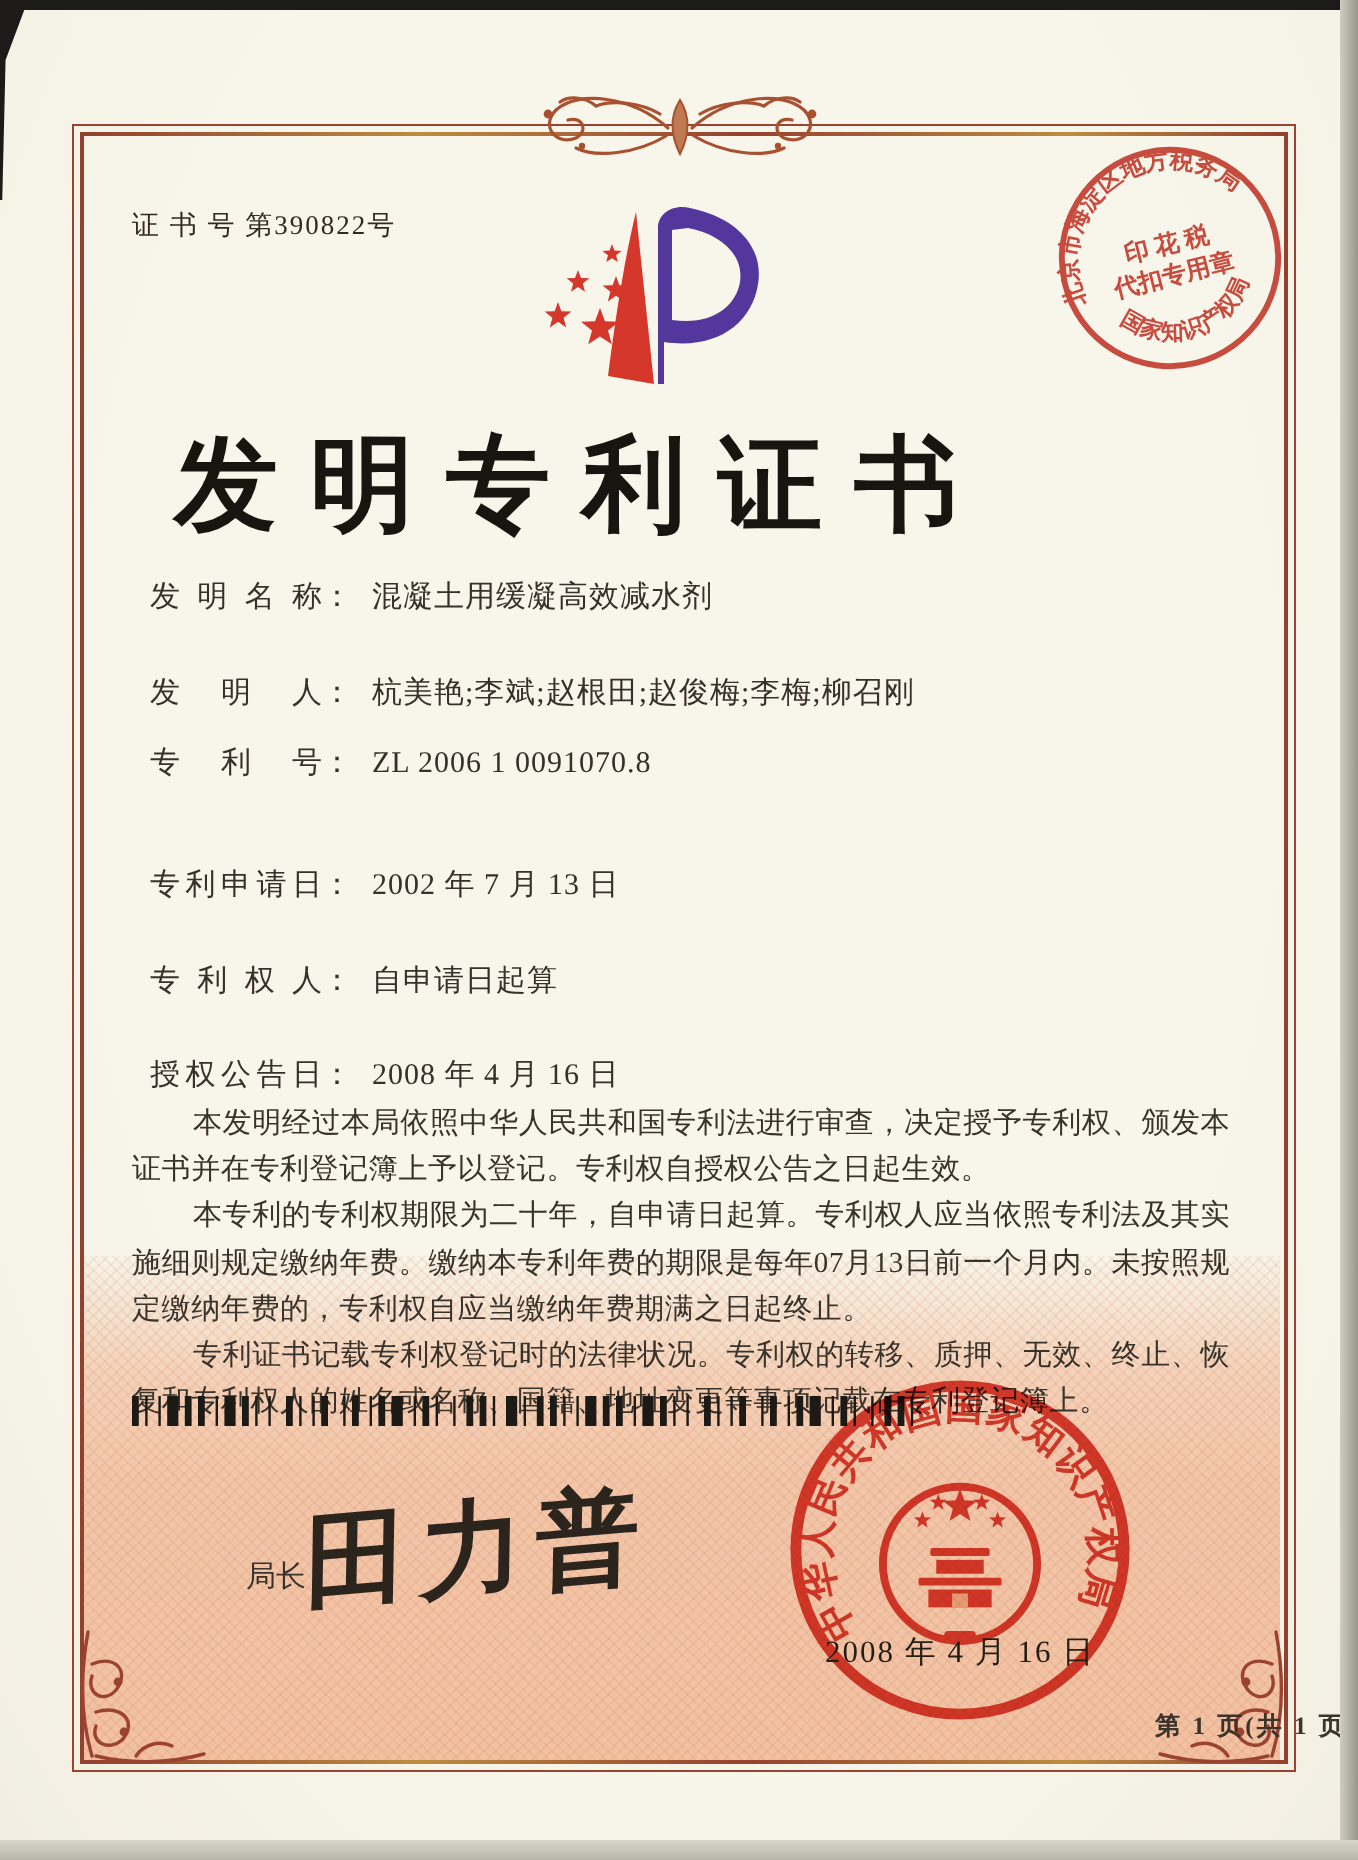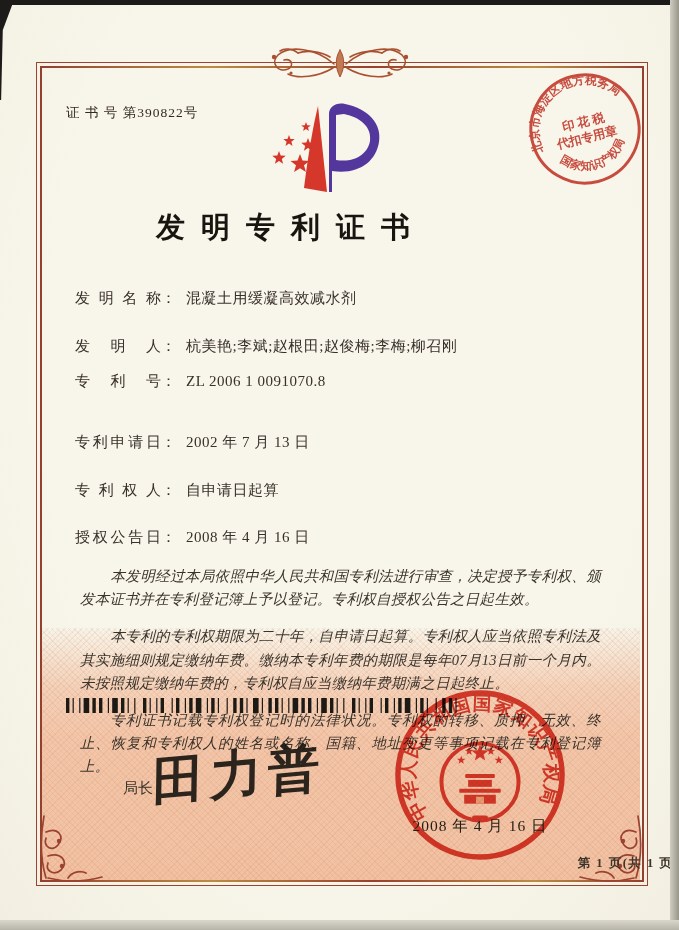--- a/index.html
+++ b/index.html
@@ -29,34 +29,34 @@
   .pink-zone{position:absolute;left:42px;top:628px;width:598px;height:252px;
     background:
       repeating-linear-gradient(45deg,rgba(196,110,70,.10) 0 1px,rgba(0,0,0,0) 1px 4px),
       repeating-linear-gradient(-45deg,rgba(196,110,70,.10) 0 1px,rgba(0,0,0,0) 1px 4px),
       linear-gradient(to bottom,rgba(243,198,169,0) 0,rgba(243,198,169,.75) 60px,#f3c6a9 110px,#f1c1a2 100%);
   }
   
   .cert-no{position:absolute;left:66px;top:104px;font-size:13.5px;letter-spacing:1px;color:#33291f;text-align:center;}
   .logo{position:absolute;left:266px;top:100px;}
   .title{position:absolute;left:0;top:208px;width:566px;text-align:center;
-    font-size:29px;font-weight:bold;letter-spacing:16px;text-indent:16px;color:#181410;}
+    font-size:52px;font-weight:bold;letter-spacing:16px;text-indent:16px;color:#181410;}
   
   .tax-stamp{position:absolute;left:526px;top:70px;opacity:.92;mix-blend-mode:multiply;
     transform:rotate(-14deg);}
   
   .field-row{position:absolute;left:75px;font-size:15px;color:#38302a;white-space:nowrap;}
   .flabel{display:inline-block;width:86px;text-align:justify;text-align-last:justify;
     vertical-align:bottom;}
   .colon{display:inline-block;margin-right:10px;}
   .fvalue{letter-spacing:.5px;font-weight:500;}
   
   .body-text{position:absolute;left:66px;top:551px;width:549px;font-size:14.5px;
     line-height:23.2px;text-align:justify;color:#3a332b;letter-spacing:.3px;}
-  .body-text p{margin:14px;text-indent:2.1em;font-style:italic;}
+  .body-text p{margin:0;text-indent:2.1em;}
   
   .barcode{position:absolute;left:66px;top:698px;width:392px;height:15px;}
   
   .sig-label{position:absolute;left:123px;top:779px;font-size:15px;color:#3a332b;}
   .sig-name{position:absolute;left:152px;top:740px;font-size:52px;color:#17140f;
     font-weight:bold;transform:rotate(-5deg) skewX(-6deg);letter-spacing:6px;
     font-family:"DejaVu Serif","Liberation Serif",serif;opacity:.9;}
   
   .big-seal{position:absolute;left:392px;top:687px;mix-blend-mode:multiply;opacity:.93;}
   .issue-date{position:absolute;left:398px;top:816px;width:164px;text-align:center;

